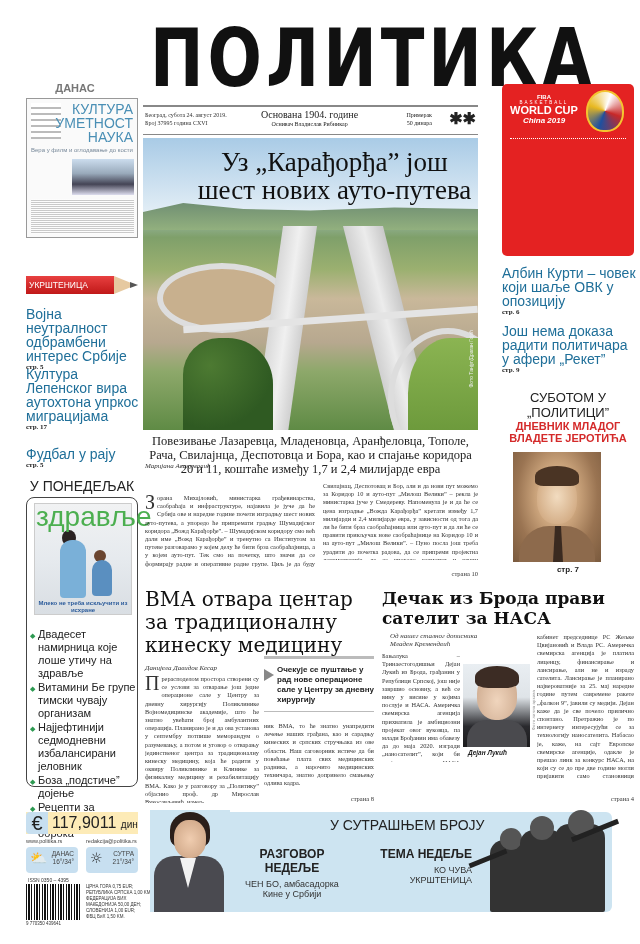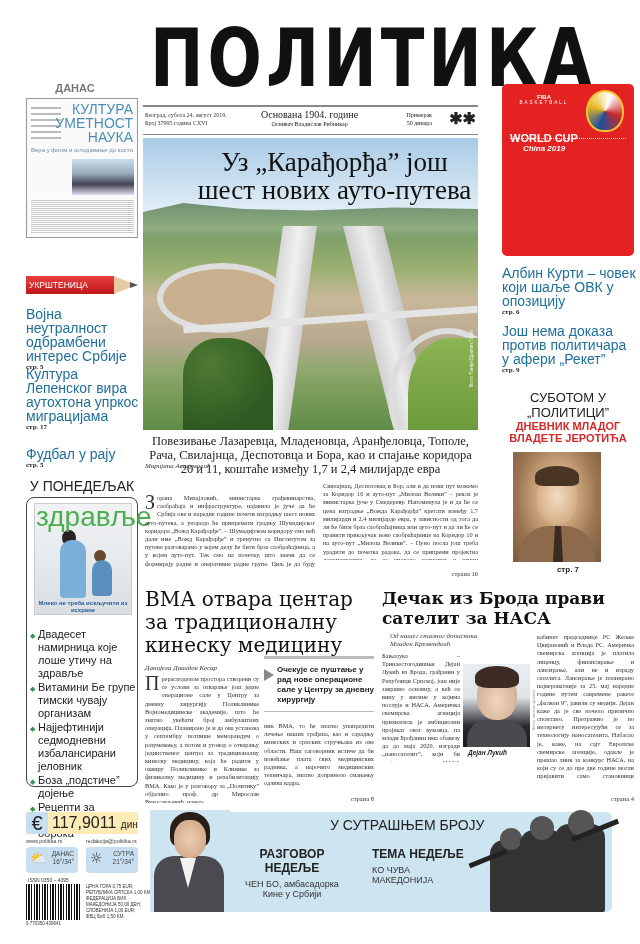--- a/index.html
+++ b/index.html
@@ -80,21 +80,21 @@
   .byline { font-family:"Liberation Serif", serif; font-style:italic; font-size:7px; color:#333; }
   .body-txt { font-family:"Liberation Serif", serif; font-size:6.3px; line-height:8.2px; color:#333; text-align:justify; }
   .dropcap { float:left; font-size:20px; line-height:17px; margin-right:2px; }
   .strana { font-family:"Liberation Serif", serif; font-size:6.5px; color:#333; text-align:right; }
 
   
   .wc-box { left: 502px; top: 84px; width: 132px; height: 172px; background:#e42222; border-radius: 5px; color:#fff; }
   .wc-logo { position:absolute; left:8px; top:10px; width:68px; text-align:center; font-family:"Liberation Sans", sans-serif; }
   .wc-logo .fiba { font-size:6px; font-weight:bold; }
   .wc-logo .bb { font-size:4.5px; letter-spacing:2px; }
-  .wc-logo .wc { font-size:11px; font-weight:bold; line-height:11px;margin-top:28px; }
+  .wc-logo .wc { font-size:11px; font-weight:bold; line-height:11px; }
   .wc-logo .ch { font-size:8px; font-style:italic; font-weight:bold; }
   .wc-trophy { position:absolute; left:84px; top:6px; width:38px; height:42px; border-radius: 50% 50% 45% 45%; background: conic-gradient(from 200deg, #1e50a0, #e8b820, #ffffff, #c82828, #1e50a0); border: 2px solid #f4c430; }
   .wc-sep { position:absolute; left:8px; top:54px; width:116px; border-top: 1.5px dotted #fff; }
   .wc-text { position:absolute; left:4px; top:58px; width:124px; text-align:center; font-family:"Liberation Sans", sans-serif; font-size:10.5px; line-height:12.5px; }
   .wc-text b { font-weight:bold; }
 
   .subotom { left: 502px; top: 390px; width: 132px; text-align:center; font-family:"Liberation Sans", sans-serif; font-size:13px; line-height:15px; color:#222; }
   .dnevnik { left: 502px; top: 420px; width: 132px; text-align:center; font-family:"Liberation Sans", sans-serif; font-weight:bold; font-size:11px; line-height:12px; color:#d42a2a; }
   .portrait { left: 513px; top: 452px; width: 88px; height: 110px; background: radial-gradient(ellipse at 50% 40%, #e8cfae 0%, #c9a27a 35%, #9a7452 65%, #7a5a3e 100%); }
   .portrait .face { position:absolute; left:24px; top:22px; width:40px; height:50px; background: radial-gradient(ellipse at 50% 45%, #f2dcc0, #c99d72); border-radius:45%; }
@@ -114,21 +114,21 @@
   .boy-photo .head { position:absolute; left:14px; top:8px; width:40px; height:48px; background: radial-gradient(ellipse at 50% 60%, #f0d5bd, #c8a488); border-radius:45%; }
   .boy-photo .hair { position:absolute; left:12px; top:2px; width:44px; height:22px; background:#3c2c24; border-radius: 50% 50% 30% 30%; }
   .boy-photo .body { position:absolute; left:4px; top:56px; width:60px; height:27px; background:#4a4a4e; border-radius: 20px 20px 0 0; }
   .boy-cap { left: 468px; top: 749px; font-family:"Liberation Sans", sans-serif; font-style:italic; font-weight:bold; font-size:6.5px; color:#222; }
   .boy-credit { left: 531px; top: 690px; font-size:4px; color:#888; writing-mode: vertical-rl; transform: rotate(180deg); }
 
   
   .tomorrow { left: 150px; top: 812px; width: 462px; height: 100px; background:#cde4f1; border-radius: 0 6px 6px 0; }
   .tm-head { left: 330px; top: 817px; width: 200px; text-align:left; font-family:"Liberation Sans", sans-serif; font-size:14px; color:#222; }
   .tm-col1 { left: 237px; top: 847px; width: 110px; text-align:center; font-family:"Liberation Sans", sans-serif; }
-  .tm-col2 { left: 372px; top: 847px; width: 100px; text-align:left; font-family:"Liberation Sans", sans-serif; }
+  .tm-col2 { left: 372px; top: 847px; width: 100px; text-align:right; font-family:"Liberation Sans", sans-serif; }
   .tm-sec { font-weight:bold; font-size:12px; color:#222; }
   .tm-txt { font-size:9px; line-height:10px; color:#333; margin-top:4px; }
   .amb { left: 150px; top: 810px; width: 80px; height: 102px; background: linear-gradient(180deg, #cde4f1 0%, #cde4f1 100%); overflow:hidden; }
   .amb .hair { position:absolute; left:20px; top:2px; width:40px; height:36px; background:#2a1e1a; border-radius:50% 50% 30% 30%; }
   .amb .face { position:absolute; left:24px; top:10px; width:32px; height:38px; background:radial-gradient(ellipse,#f0cdb0,#c9a080); border-radius:45%; }
   .amb .jacket { position:absolute; left:4px; top:46px; width:70px; height:56px; background:#4a4a50; border-radius:20px 20px 0 0; }
   .amb .shirt { position:absolute; left:30px; top:48px; width:16px; height:30px; background:#f2f2f2; clip-path: polygon(0 0,100% 0,50% 100%); }
   .police { left: 460px; top: 810px; width: 160px; height: 102px; overflow:hidden; }
   .police .s { position:absolute; background:#333; border-radius: 14px 14px 2px 2px; }
   .police .h { position:absolute; background:#555; border-radius:50%; }
@@ -270,21 +270,21 @@
   </div>
   <div class="wc-trophy"></div>
   <div class="wc-sep"></div>
 </div>
 
 <div class="abs" style="left:502px; top:266px; width:134px;">
   <div class="teaser">Албин Курти – човек који шаље ОВК у опозицију</div>
   <div class="page-ref">стр. 6</div>
 </div>
 <div class="abs" style="left:502px; top:324px; width:134px;">
-  <div class="teaser">Још нема доказа против политичара у афери „Рекет”</div>
+  <div class="teaser">Још нема доказа радити политичара у афери „Рекет”</div>
   <div class="page-ref">стр. 9</div>
 </div>
 
 <div class="abs subotom">СУБОТОМ У „ПОЛИТИЦИ”</div>
 <div class="abs dnevnik">ДНЕВНИК МЛАДОГ ВЛАДЕТЕ ЈЕРОТИЋА</div>
 <div class="abs portrait">
   <div class="coat"></div>
   <div class="tie"></div>
   <div class="face"></div>
   <div class="hair"></div>
@@ -343,14 +343,14 @@
   <div class="gun" style="left:8px; top:46px; width:40px;"></div>
   <div class="gun" style="left:110px; top:18px; width:50px;"></div>
 </div>
 <div class="abs tm-head">У СУТРАШЊЕМ БРОЈУ</div>
 <div class="abs tm-col1">
   <div class="tm-sec">РАЗГОВОР НЕДЕЉЕ</div>
   <div class="tm-txt">ЧЕН БО, амбасадорка Кине у Србији</div>
 </div>
 <div class="abs tm-col2">
   <div class="tm-sec">ТЕМА НЕДЕЉЕ</div>
-  <div class="tm-txt">КО ЧУВА МАКЕДОНИЈА</div>
+  <div class="tm-txt">КО ЧУВА УКРШТЕНИЦА</div>
 </div>
 
 </body></html>

